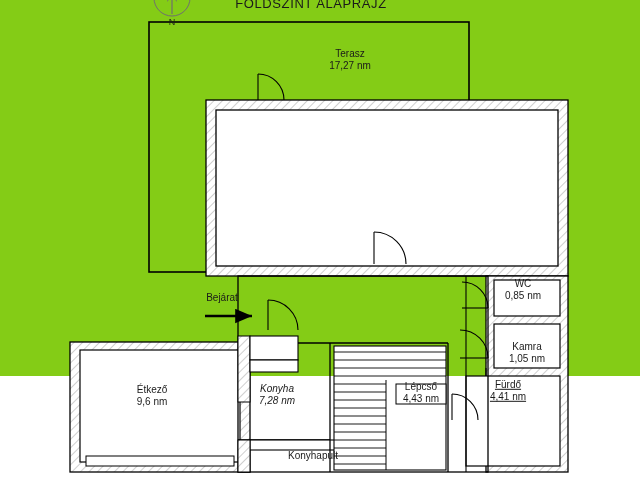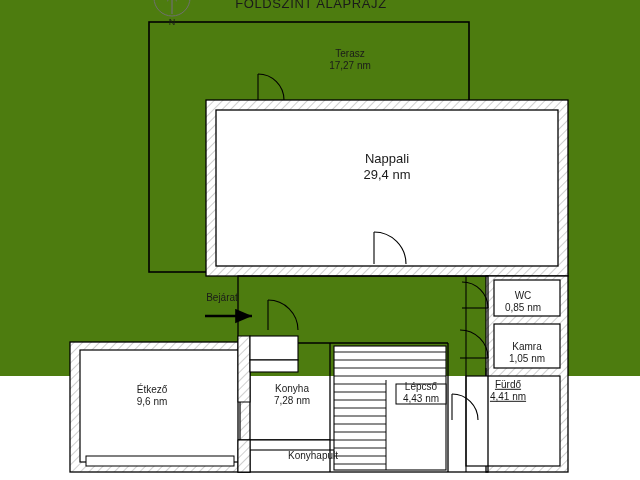--- a/index.html
+++ b/index.html
@@ -11,21 +11,21 @@
     width: 640px;
     height: 480px;
     overflow: hidden;
     font-family: "Liberation Sans", sans-serif;
     color: #000000;
   }
   #stage {
     position: relative;
     width: 640px;
     height: 376px;
-    background: #4d7c0f;
+    background: #84cc16;
   }
   #floorplan-svg {
     position: absolute;
     left: 0;
     top: 0;
     width: 640px;
     height: 480px;
   }
   .lbl {
     position: absolute;
@@ -164,26 +164,22 @@
 
   <div class="lbl tiny" style="left:172px; top:22px;">N</div>
 
   <div class="lbl" style="left:222px; top:298px;">Bejárat</div>
 
   <div class="lbl" style="left:350px; top:60px;">
     <span class="nm">Terasz</span>
     <span class="ar">17,27 nm</span>
   </div>
 
-  <div class="lbl" style="left:387px; top:167px; font-size:13px;">
-    <span class="nm">Nappali</span>
-    <span class="ar">29,4 nm</span>
-  </div>
-
-  <div class="lbl small" style="left:523px; top:302px;">
+
+  <div class="lbl small" style="left:523px; top:290px;">
     <span class="nm">WC</span>
     <span class="ar">0,85 nm</span>
   </div>
 
   <div class="lbl small" style="left:527px; top:345px;margin-top:8px;">
     <span class="nm">Kamra</span>
     <span class="ar">1,05 nm</span>
   </div>
 
 
@@ -195,21 +191,21 @@
   <div class="lbl" style="left:508px; top:391px;text-decoration:underline;">
     <span class="nm">Fürdő</span>
     <span class="ar">4,41 nm</span>
   </div>
 
   <div class="lbl" style="left:152px; top:396px;">
     <span class="nm">Étkező</span>
     <span class="ar">9,6 nm</span>
   </div>
 
-  <div class="lbl" style="left:292px; top:395px;">
+  <div class="lbl" style="left:277px; top:395px;font-style:italic;">
     <span class="nm">Konyha</span>
     <span class="ar">7,28 nm</span>
   </div>
 
   <div class="lbl" style="left:313px; top:456px;">
     <span class="nm">Konyhapult</span>
   </div>
 
 </div>
 

